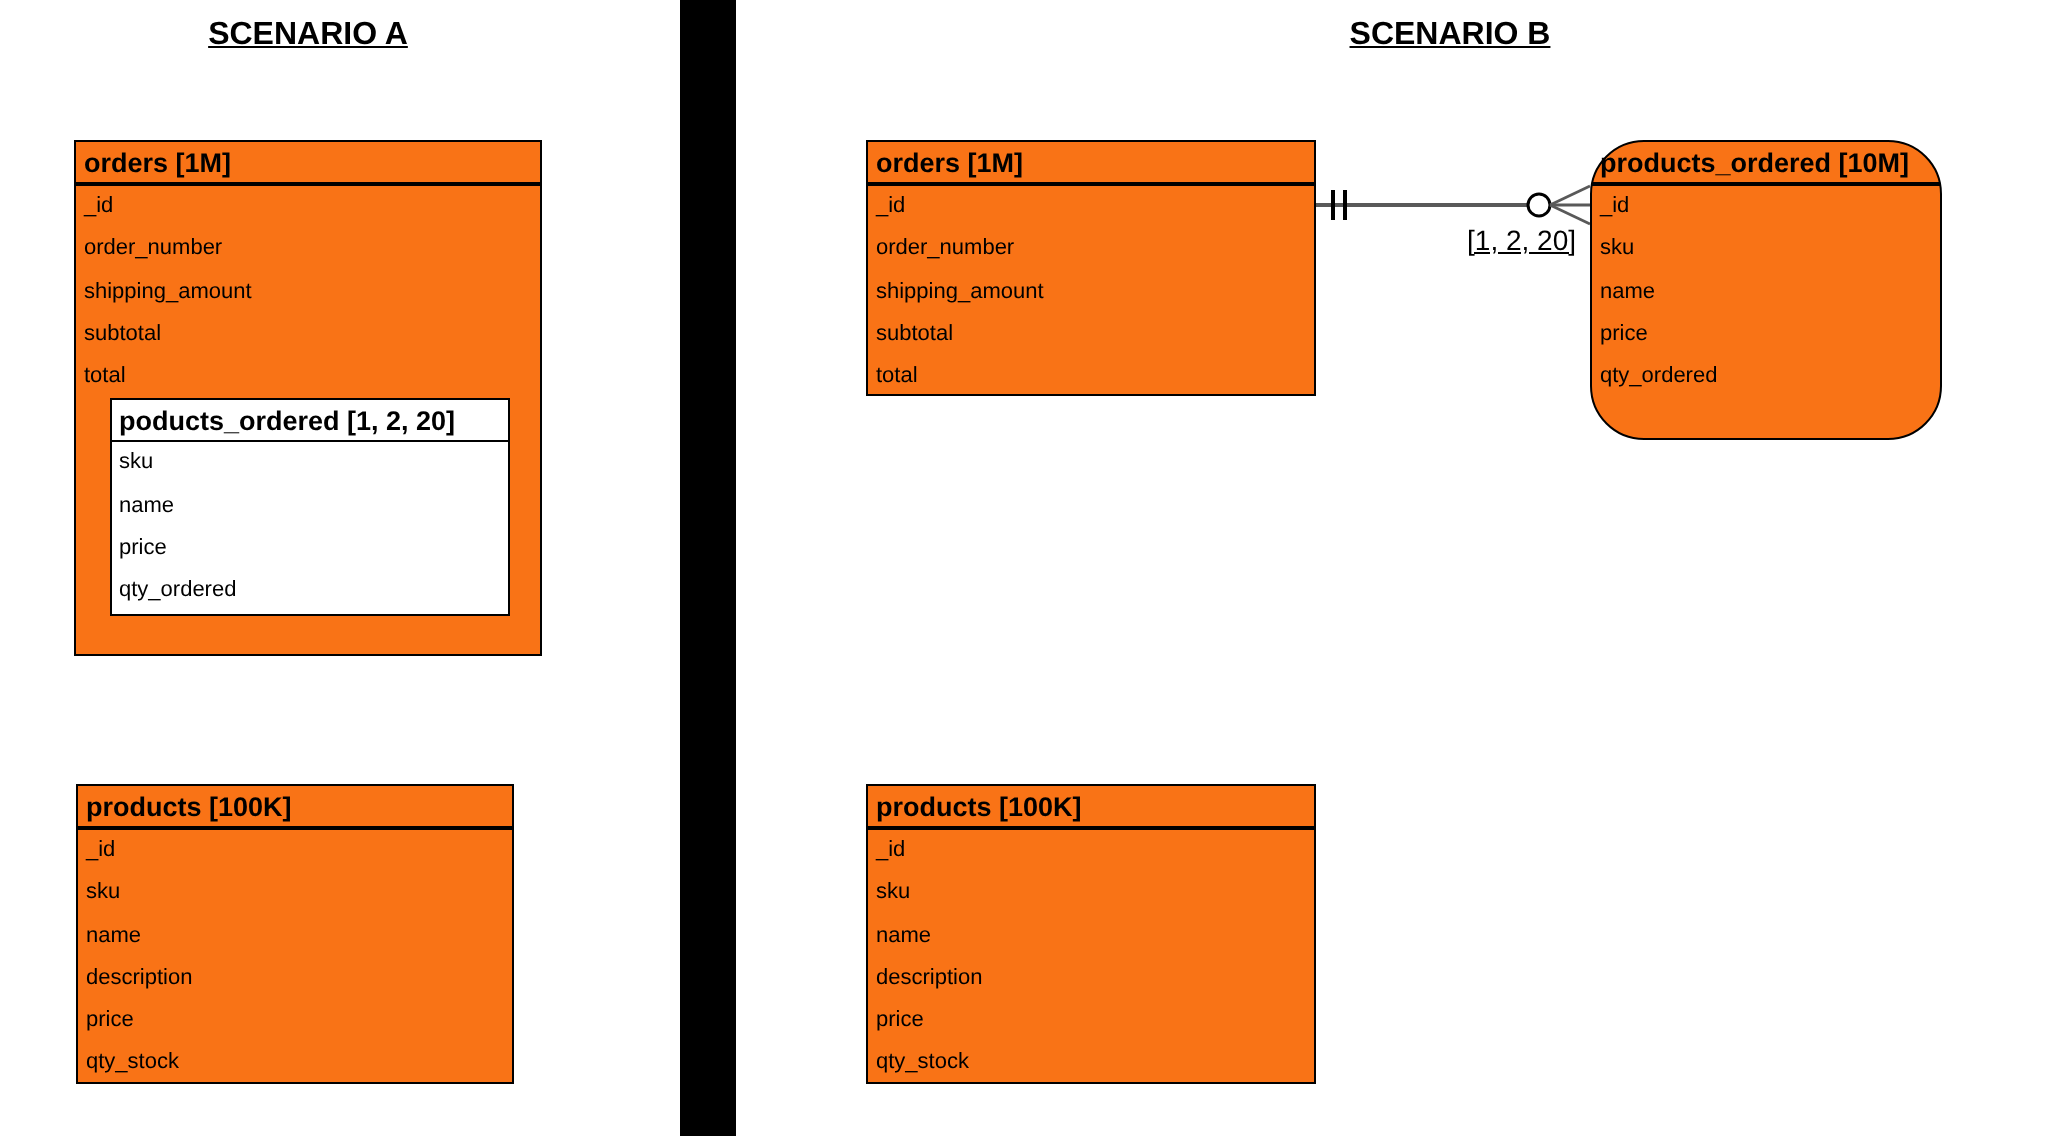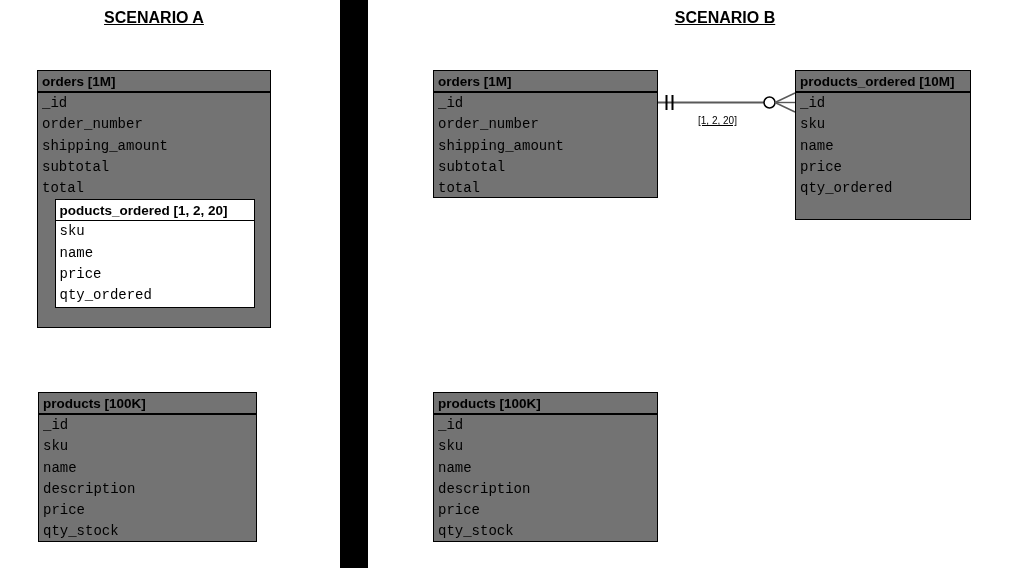--- a/index.html
+++ b/index.html
@@ -14,46 +14,45 @@
   .scenario-title {
     position: absolute;
     font-size: 16px;
     font-weight: bold;
     text-decoration: underline;
     text-align: center;
     white-space: nowrap;
   }
   .entity {
     position: absolute;
-    background: #737373;
+    background: #f97316;
     border: 1.5px solid #000;
     box-sizing: border-box;
   }
   .entity-header {
     font-size: 13.5px;
     font-weight: bold;
     line-height: 19px;
     height: 22px;
     box-sizing: border-box;
     padding: 1px 2px 0 4px;
     border-bottom: 2px solid #000;
     white-space: nowrap;
     overflow: hidden;
   }
   .entity-fields {
     list-style: none;
     margin: 0; padding: 0;
   }
   .entity-fields li {
-    font-size: 14px;
+    font-size: 11px;
     line-height: 21.3px;
     height: 21.3px;
     padding-left: 4px;
     white-space: nowrap;
-    font-family: Liberation Mono, monospace;
   }
   .nested-entity {
     margin-left: 16.5px;
     width: 200px;
     background: #fff;
     border: 1.5px solid #000;
     box-sizing: border-box;
   }
   .nested-entity .entity-header {
     height: 21px;
@@ -67,22 +66,23 @@
   }
   .connector-svg {
     position: absolute;
     left: 657px; top: 82px;
     width: 140px; height: 52px;
   }
   .relationship-label {
     position: absolute;
     left: 698px; top: 111px;
     width: 90px;
-    font-size: 10px;
+    font-size: 14px;
     line-height: 19px;
+    text-align: right;
     white-space: nowrap;
     text-decoration: underline;
   }
 </style>
 </head>
 <body>
 
 <div class="scenario-title" style="left:37px; top:9px; width:234px;">SCENARIO A</div>
 
 <div class="entity" style="left:37px; top:70px; width:234px; height:258px;">
@@ -144,21 +144,21 @@
   <circle cx="112.5" cy="20.5" r="5.5" fill="#ffffff" stroke="#000000" stroke-width="1.5"></circle>
 
   <g stroke="#595959" stroke-width="1.4" fill="none">
     <line x1="118" y1="20.5" x2="138" y2="11"></line>
     <line x1="118" y1="20.5" x2="138" y2="20.5"></line>
     <line x1="118" y1="20.5" x2="138" y2="30"></line>
   </g>
 </svg>
 <div class="relationship-label">[1, 2, 20]</div>
 
-<div class="entity" style="left:795px; top:70px; width:176px; height:150px;">
+<div class="entity" style="left:795px; top:70px; width:176px; height:150px;border-radius:27px;">
   <div class="entity-header">products_ordered [10M]</div>
   <ul class="entity-fields">
     <li>_id</li>
     <li>sku</li>
     <li>name</li>
     <li>price</li>
     <li>qty_ordered</li>
   </ul>
 </div>
 

